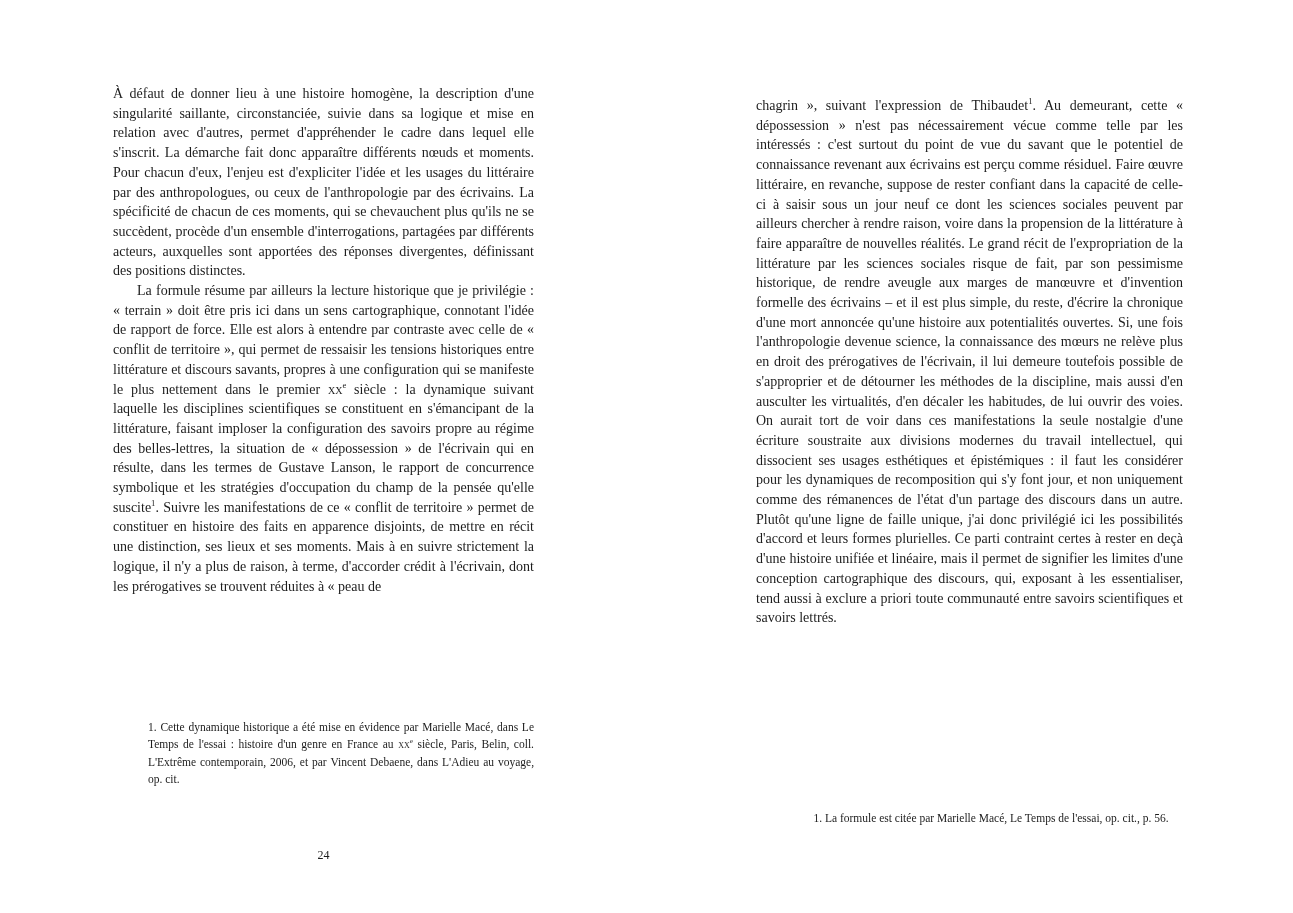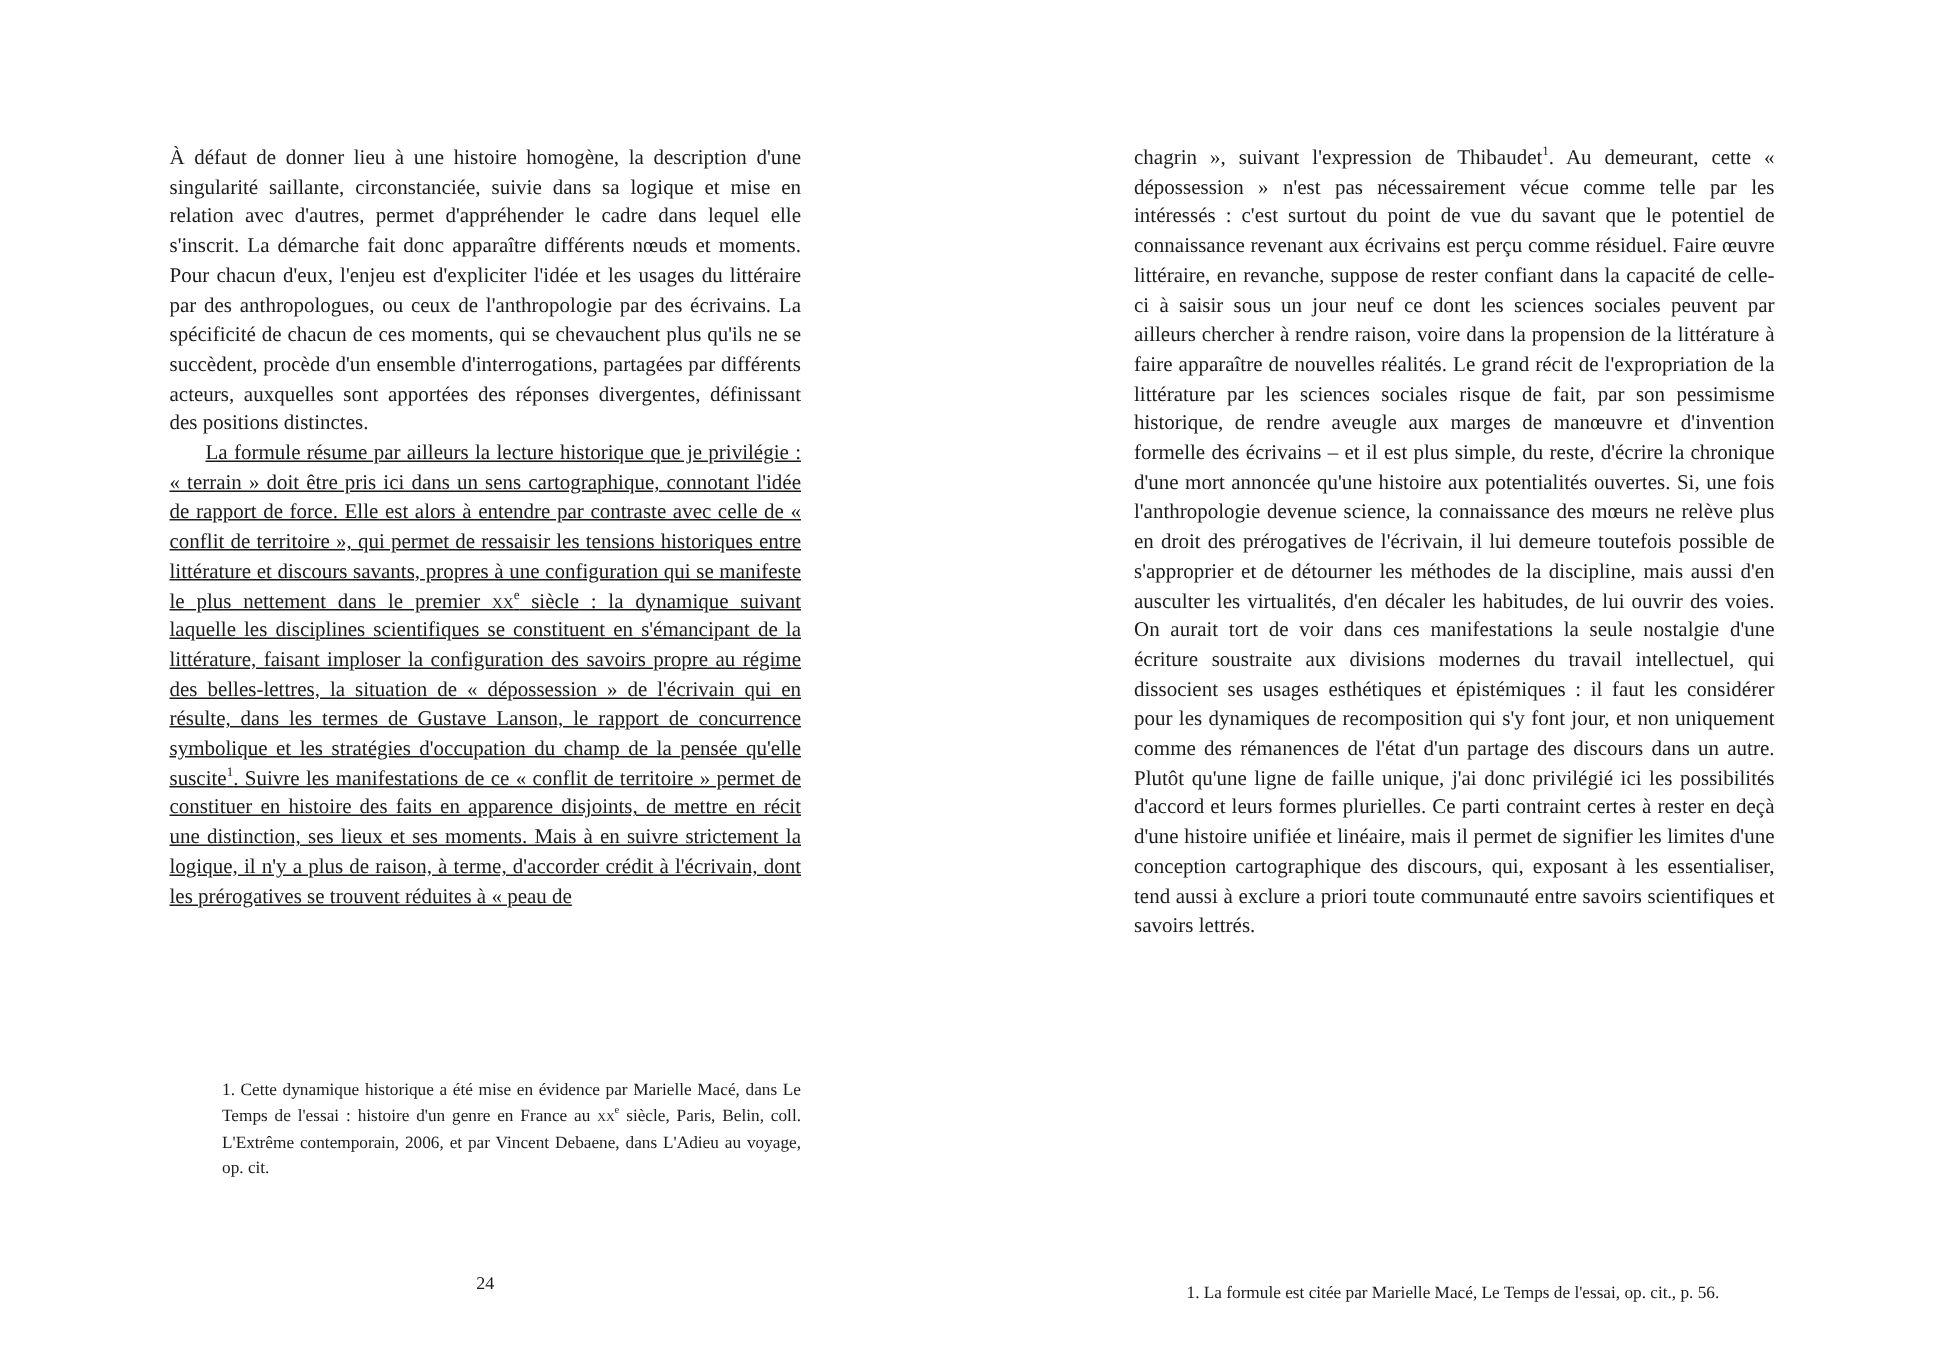--- a/index.html
+++ b/index.html
@@ -12,36 +12,36 @@
     font-family: "Liberation Serif", "DejaVu Serif", serif;
     overflow: hidden;
   }
   .spread { position: absolute; inset: 0; }
   .text-block {
     position: absolute;
     text-align: justify;
     -webkit-hyphens: auto;
     hyphens: auto;
   }
-  .body-left  { left: 113px; top: 96px; width: 421px; font-size: 14px; line-height: 19.7px; }
+  .body-left  { left: 113px; top: 84px; width: 421px; font-size: 14px; line-height: 19.7px; }
   .body-right { left: 756px; top: 96px; width: 427px; font-size: 14px; line-height: 19.7px; }
   .para { margin: 0; }
-  .para.indent { text-indent: 24px; text-decoration: underline; }
+  .para.indent { text-indent: 24px; }
   .it { }
   .sc { font-variant: small-caps; }
   sup { font-size: 0.62em; line-height: 0; }
   .footnotes-left {
     left: 148px; top: 719px; width: 386px;
     font-size: 11.5px; line-height: 17.4px;
   }
   .footnote-right {
     left: 791px; top: 810px; width: 400px;
     font-size: 11.5px; line-height: 17.4px;
   }
-  .footnote-right .para { white-space: nowrap; text-align: left; margin-top: 44px; }
+  .footnote-right .para { white-space: nowrap; text-align: center; }
   .pagenum {
     position: absolute;
     top: 848px;
     font-size: 12px;
     text-align: center;
   }
   .pagenum-left  { left: 113px; width: 421px; }
   .pagenum-right { left: 756px; width: 427px; }
 </style>
 </head>

